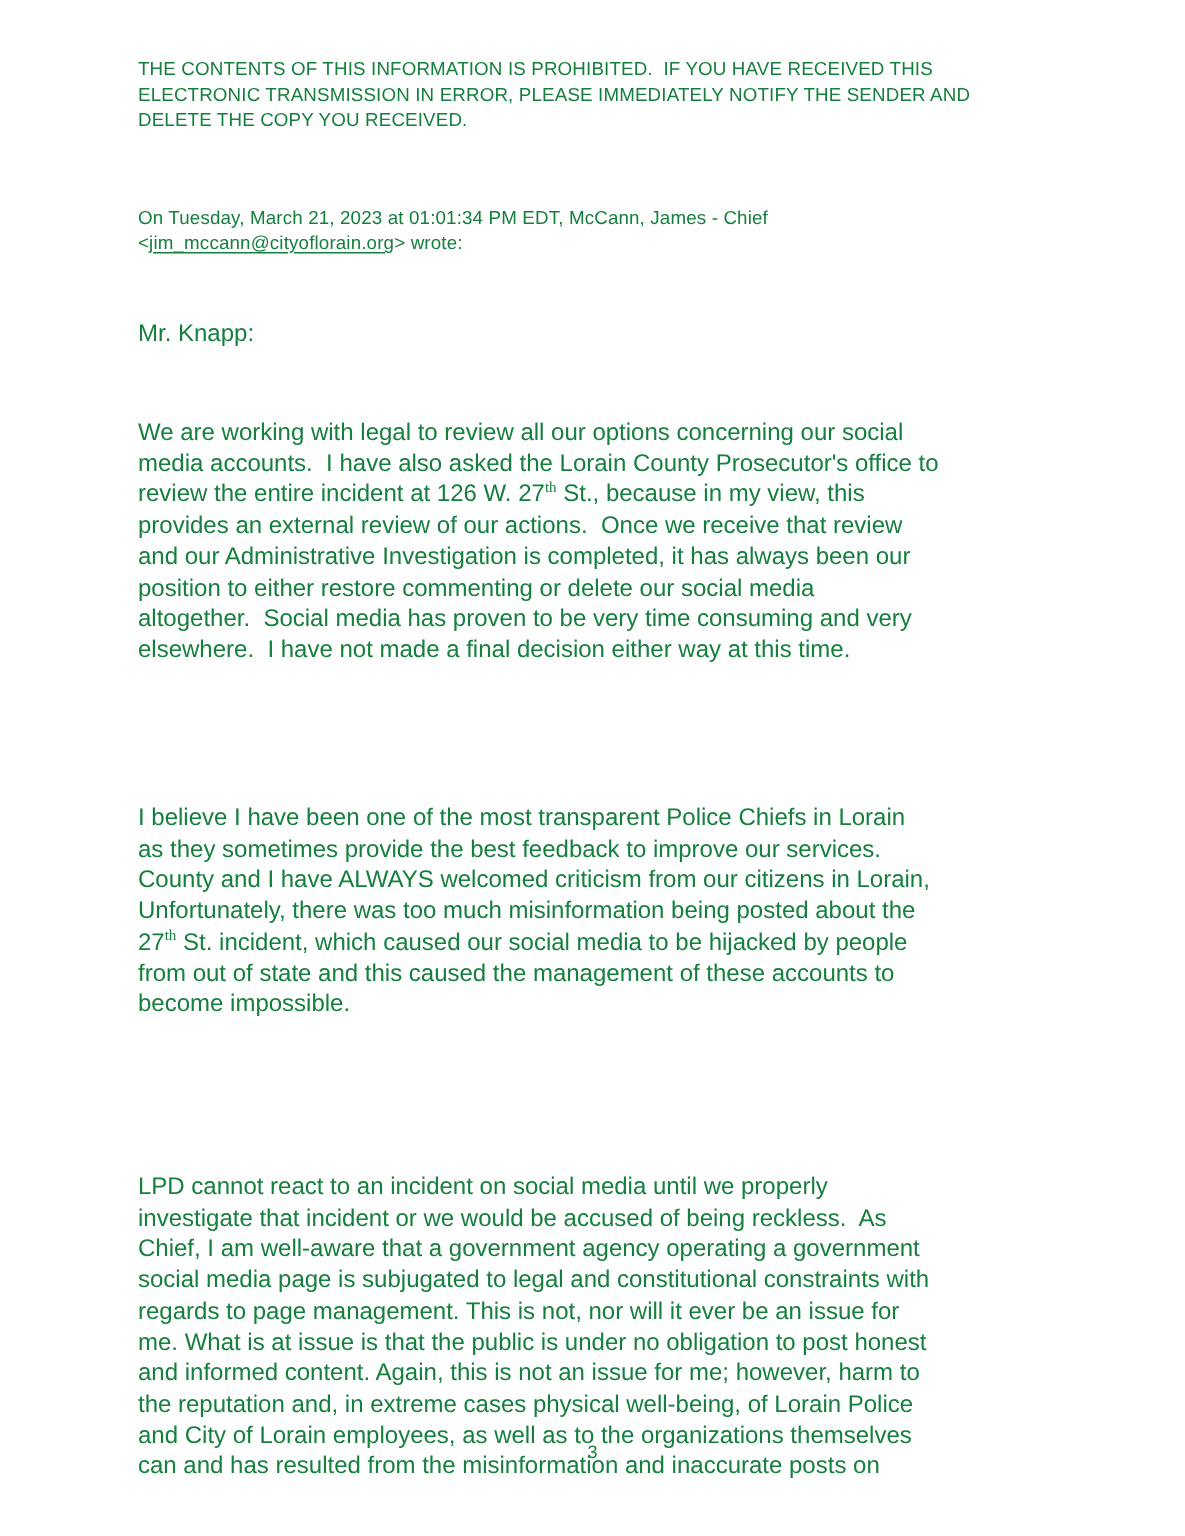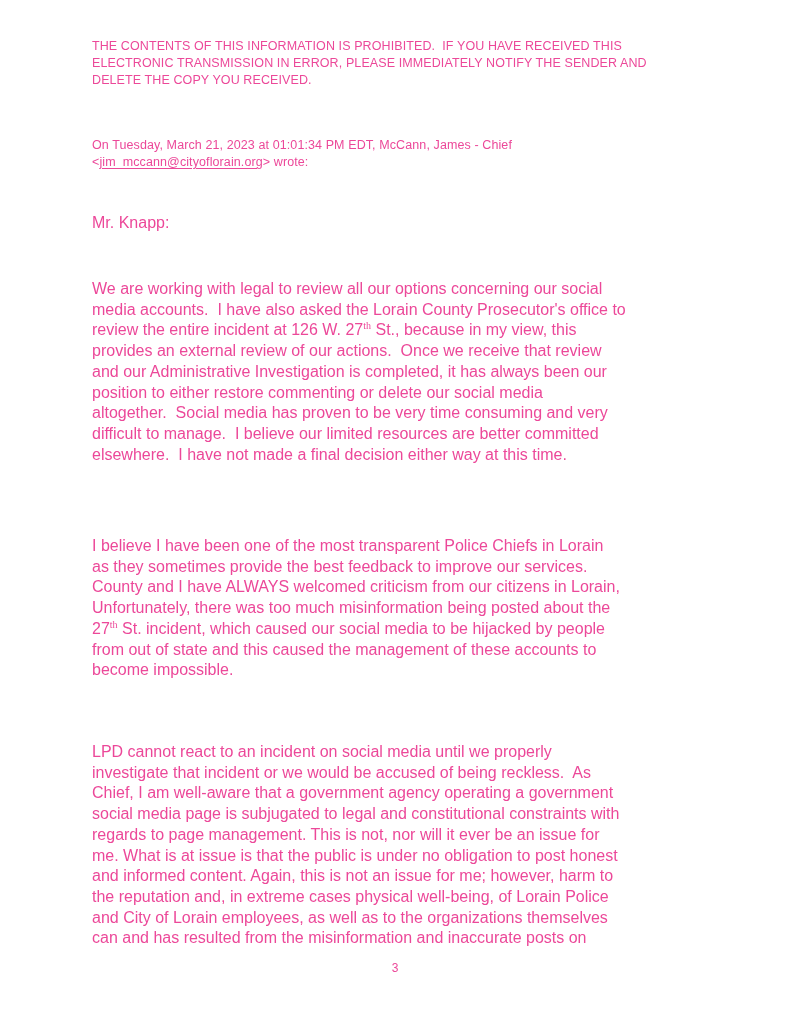--- a/index.html
+++ b/index.html
@@ -7,21 +7,21 @@
     padding: 0;
     background: #e8e8e8;
   }
   .page {
     position: relative;
     width: 790px;
     height: 1024px;
     background: #ffffff;
     overflow: hidden;
     font-family: "Liberation Sans", "DejaVu Sans", sans-serif;
-    color: #ec4899;
+    color: #15803d;
   }
   .block {
     position: absolute;
     left: 92px;
   }
   .small-text {
     font-size: 12.5px;
     line-height: 17px;
     letter-spacing: 0.1px;
   }
@@ -42,21 +42,21 @@
     white-space: pre;
   }
   .para sup {
     font-size: 10px;
     line-height: 0;
     vertical-align: super;
     font-family: Liberation Serif, serif;
   }
   .para-1 { top: 279px; }
   .para-2 { top: 536px; }
-  .para-3 { top: 742px; }
+  .para-3 { top: 782px; }
   .email-link {
     text-decoration: underline;
     text-underline-offset: 2px;
   }
   .page-number {
     position: absolute;
     top: 961px;
     left: 0;
     width: 100%;
     text-align: center;
@@ -83,21 +83,20 @@
   <div class="block salutation">Mr. Knapp:</div>
 
   <div class="block para para-1">
       <div class="line"><span>We are working with legal to review all our options concerning our social</span></div>
       <div class="line"><span>media accounts.  I have also asked the Lorain County Prosecutor's office to</span></div>
       <div class="line"><span>review the entire incident at 126 W. 27</span><sup>th</sup><span> St., because in my view, this</span></div>
       <div class="line"><span>provides an external review of our actions.  Once we receive that review</span></div>
       <div class="line"><span>and our Administrative Investigation is completed, it has always been our</span></div>
       <div class="line"><span>position to either restore commenting or delete our social media</span></div>
       <div class="line"><span>altogether.  Social media has proven to be very time consuming and very</span></div>
-      <div class="line"><span>difficult to manage.  I believe our limited resources are better committed</span></div>
       <div class="line"><span>elsewhere.  I have not made a final decision either way at this time.</span></div>
     </div>
   <div class="block para para-2">
       <div class="line"><span>I believe I have been one of the most transparent Police Chiefs in Lorain</span></div>
       <div class="line"><span>as they sometimes provide the best feedback to improve our services.</span></div>
       <div class="line"><span>County and I have ALWAYS welcomed criticism from our citizens in Lorain,</span></div>
       <div class="line"><span>Unfortunately, there was too much misinformation being posted about the</span></div>
       <div class="line"><span>27</span><sup>th</sup><span> St. incident, which caused our social media to be hijacked by people</span></div>
       <div class="line"><span>from out of state and this caused the management of these accounts to</span></div>
       <div class="line"><span>become impossible.</span></div>

